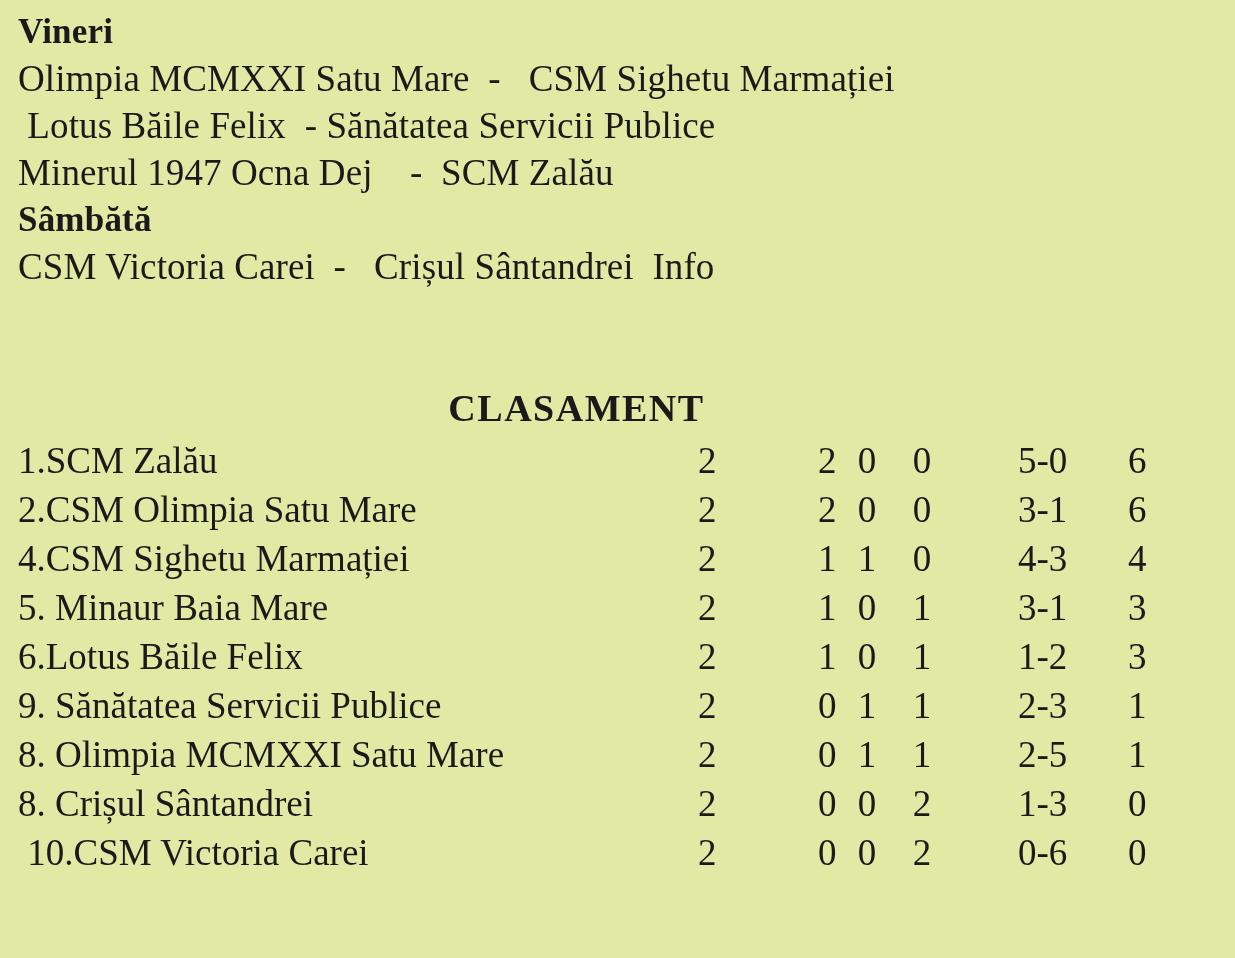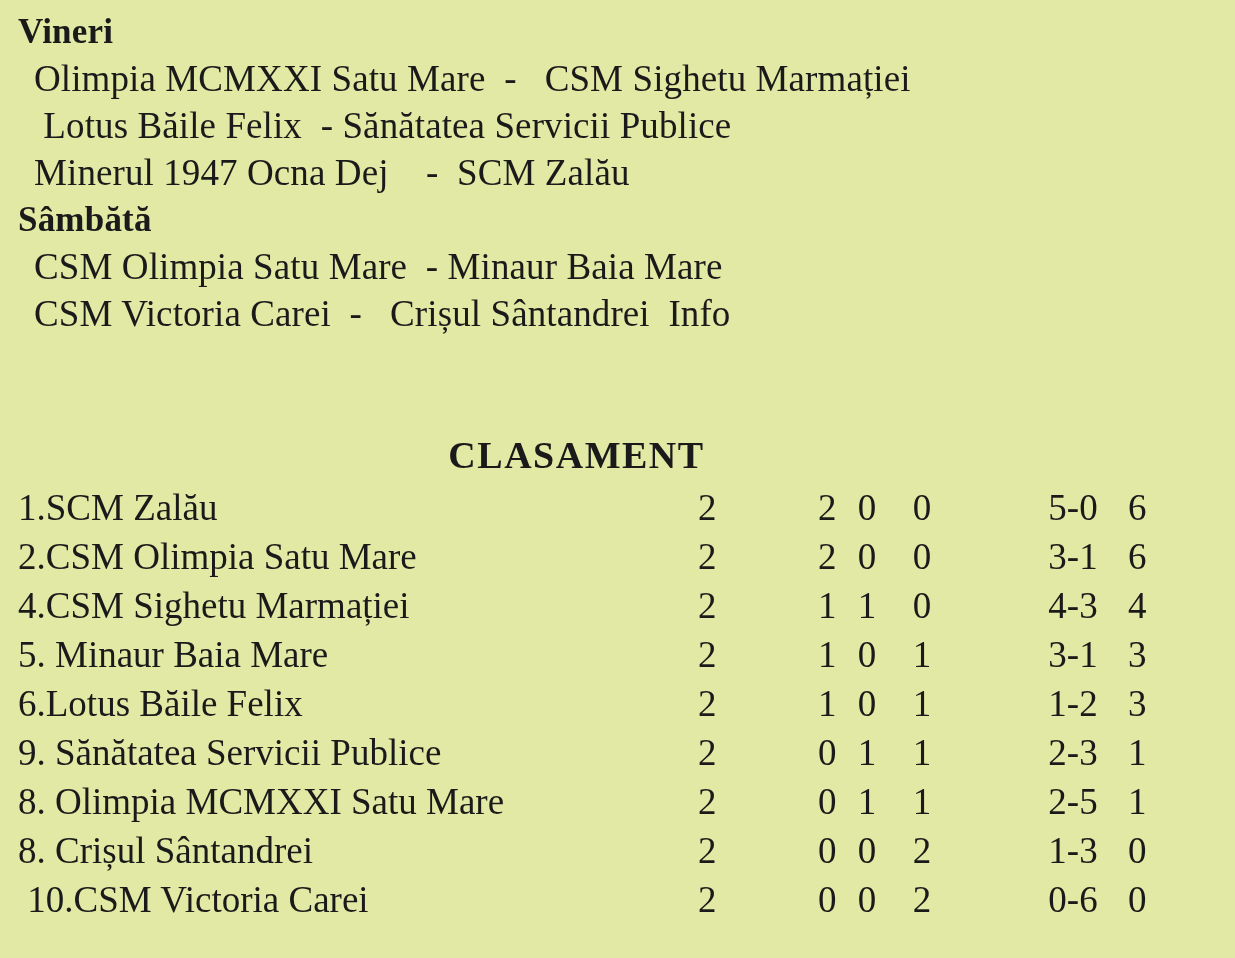--- a/index.html
+++ b/index.html
@@ -28,21 +28,20 @@
     font-weight: bold;
     font-size: 35px;
     line-height: 47px;
     letter-spacing: 0.2px;
   }
   .match-line {
     font-size: 37px;
     line-height: 47px;
     white-space: pre;
     letter-spacing: 0.1px;
-    margin-left: 16px;
   }
   .standings-title {
     text-align: center;
     font-weight: bold;
     font-size: 38px;
     letter-spacing: 1.5px;
     margin-top: 96px;
     margin-bottom: 6px;
     padding-right: 100px;
   }
@@ -67,40 +66,39 @@
     text-align: left;
     padding-left: 8px;
   }
   td.wdl {
     width: 200px;
     text-align: left;
     letter-spacing: 6px;
   }
   td.goals {
     width: 110px;
-    text-align: center;
+    text-align: left;
   }
   td.points {
     width: 60px;
     text-align: left;
     padding-left: 14px;
   }
 </style>
 </head>
 <body>
 
 <div class="page">
 
   <div class="fixtures">
       <div class="day-heading">Vineri</div>
       <div class="match-line">Olimpia MCMXXI Satu Mare  -   CSM Sighetu Marmației</div>
       <div class="match-line"> Lotus Băile Felix  - Sănătatea Servicii Publice</div>
       <div class="match-line">Minerul 1947 Ocna Dej    -  SCM Zalău</div>
       <div class="day-heading">Sâmbătă</div>
-      <div class="match-line">CSM Olimpia Satu Mare  - Minaur Baia Mare</div>
       <div class="match-line">CSM Victoria Carei  -   Crișul Sântandrei  Info</div>
     </div>
 
   <div class="standings-title">CLASAMENT</div>
 
   <table class="standings">
     <tbody>
         <tr>
           <td class="team">1.SCM Zalău</td>
           <td class="played">2</td>

